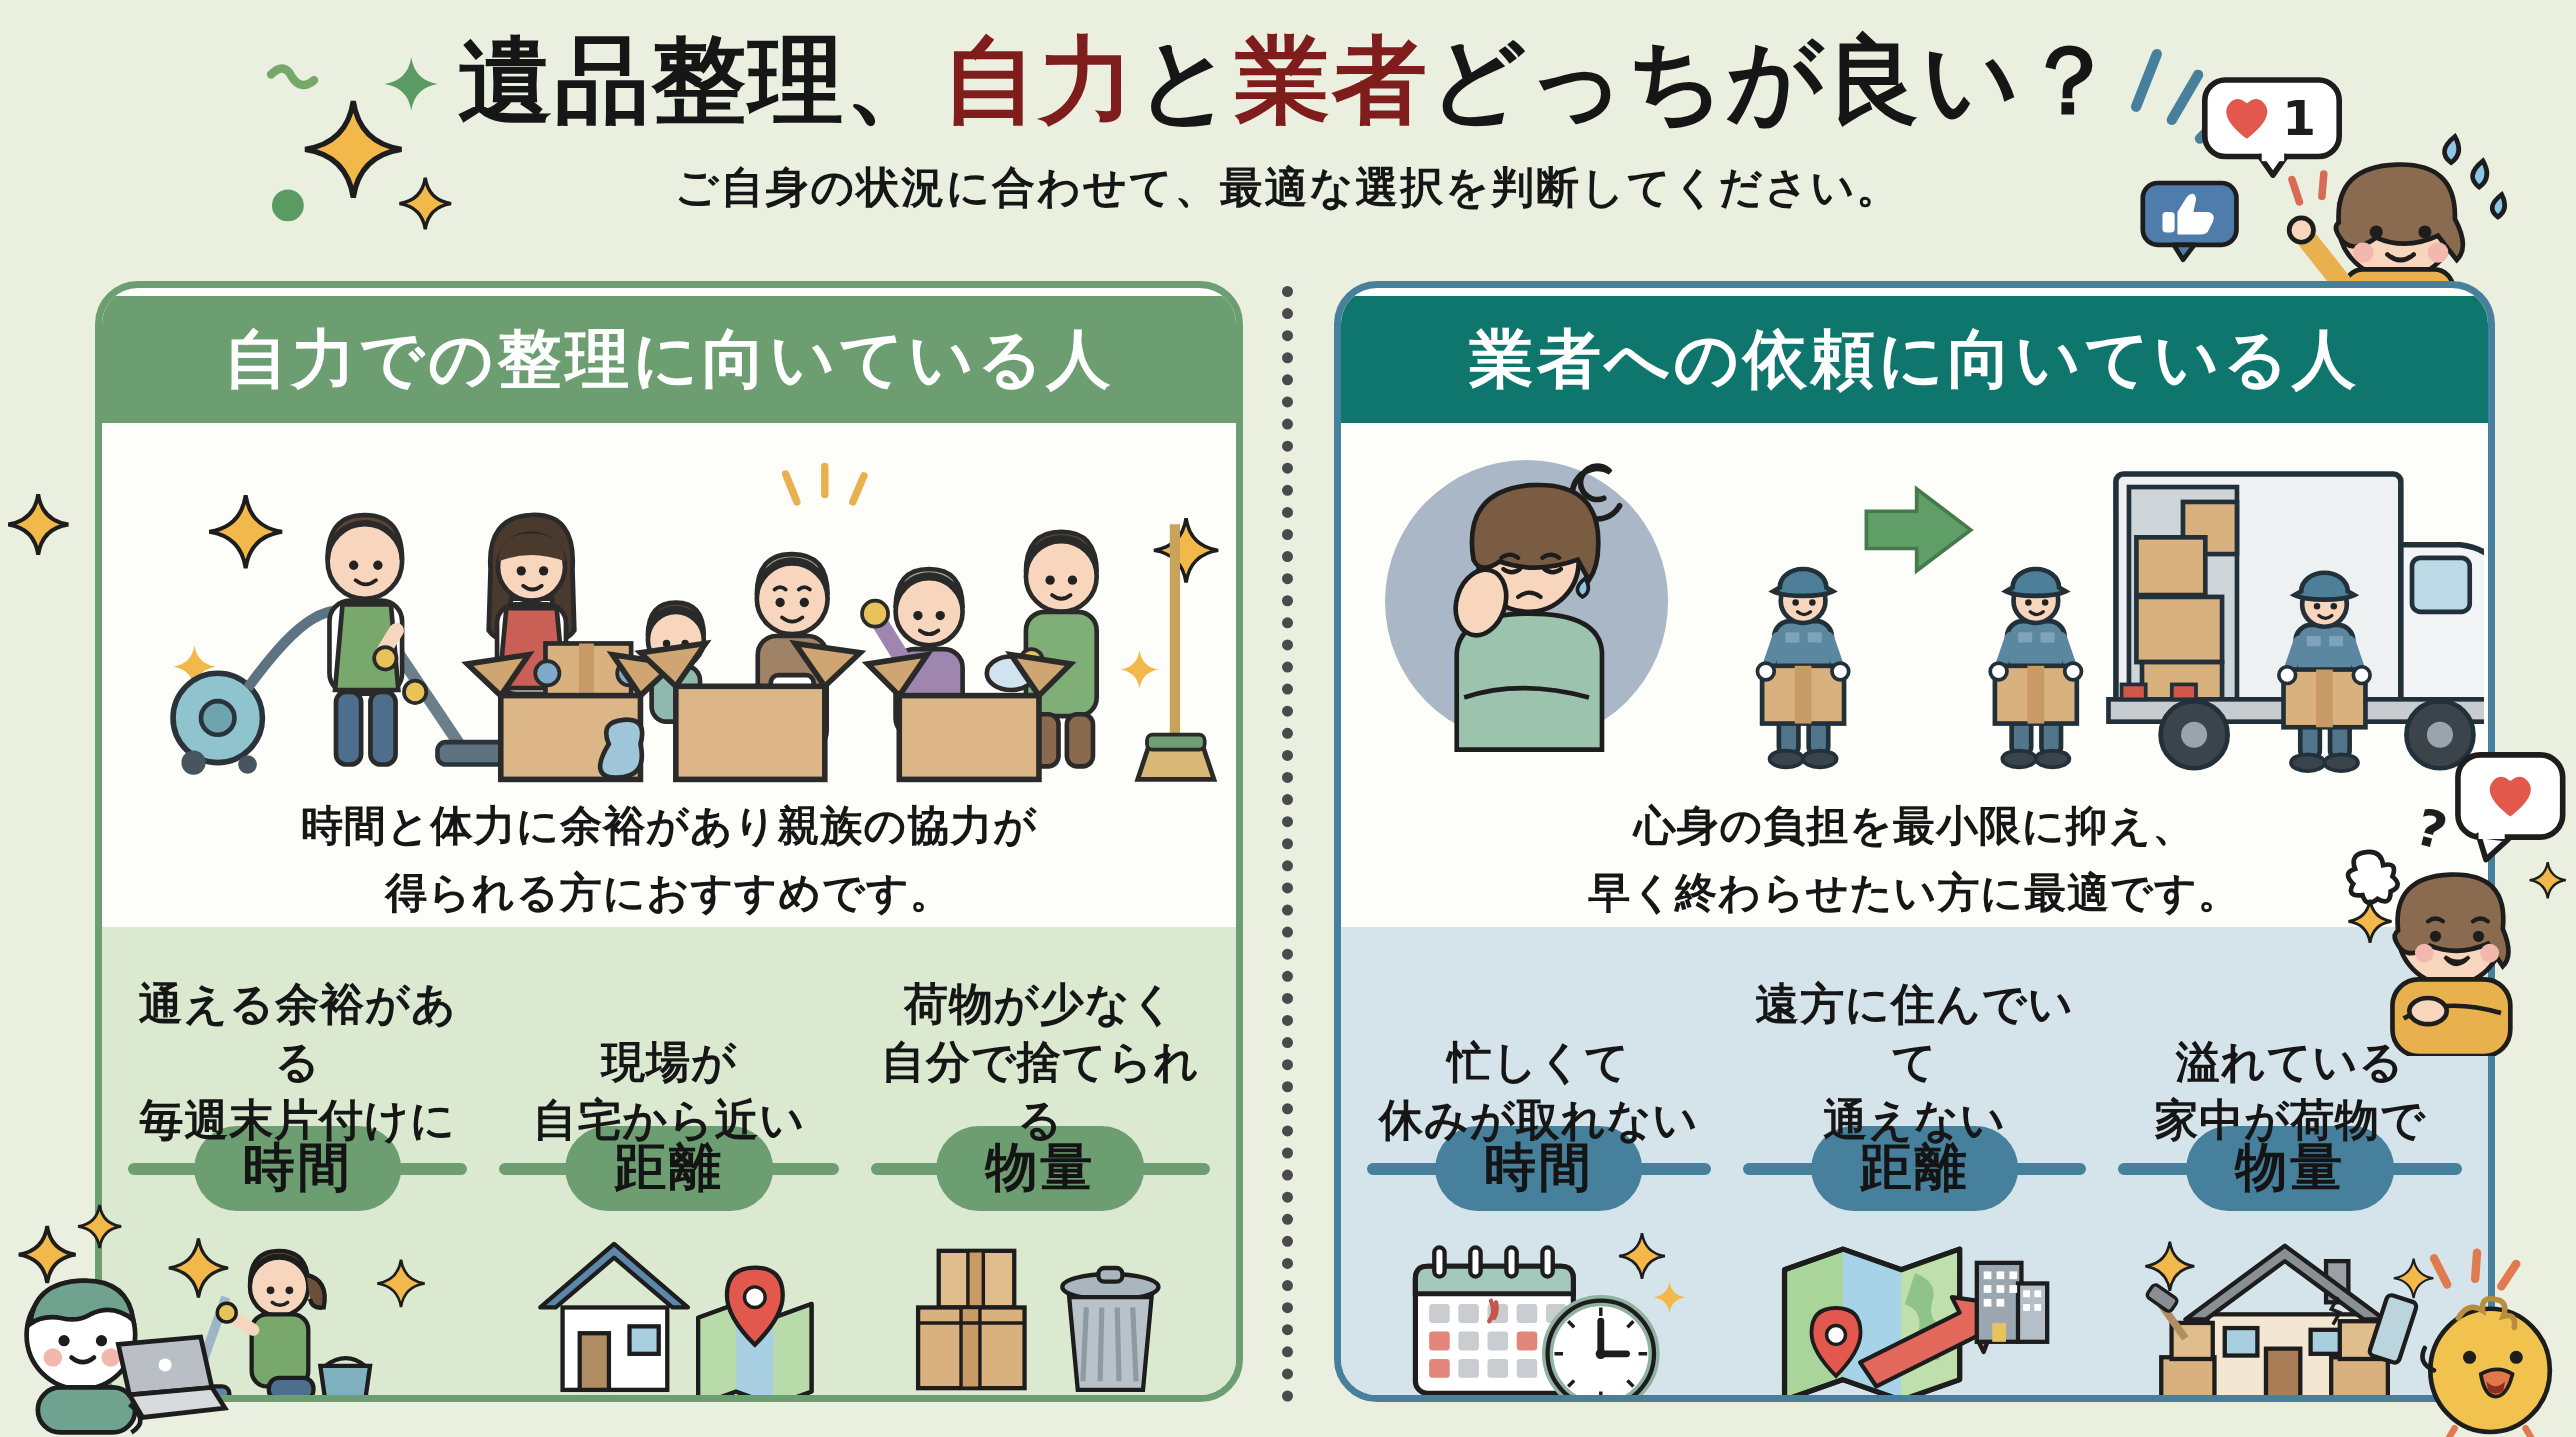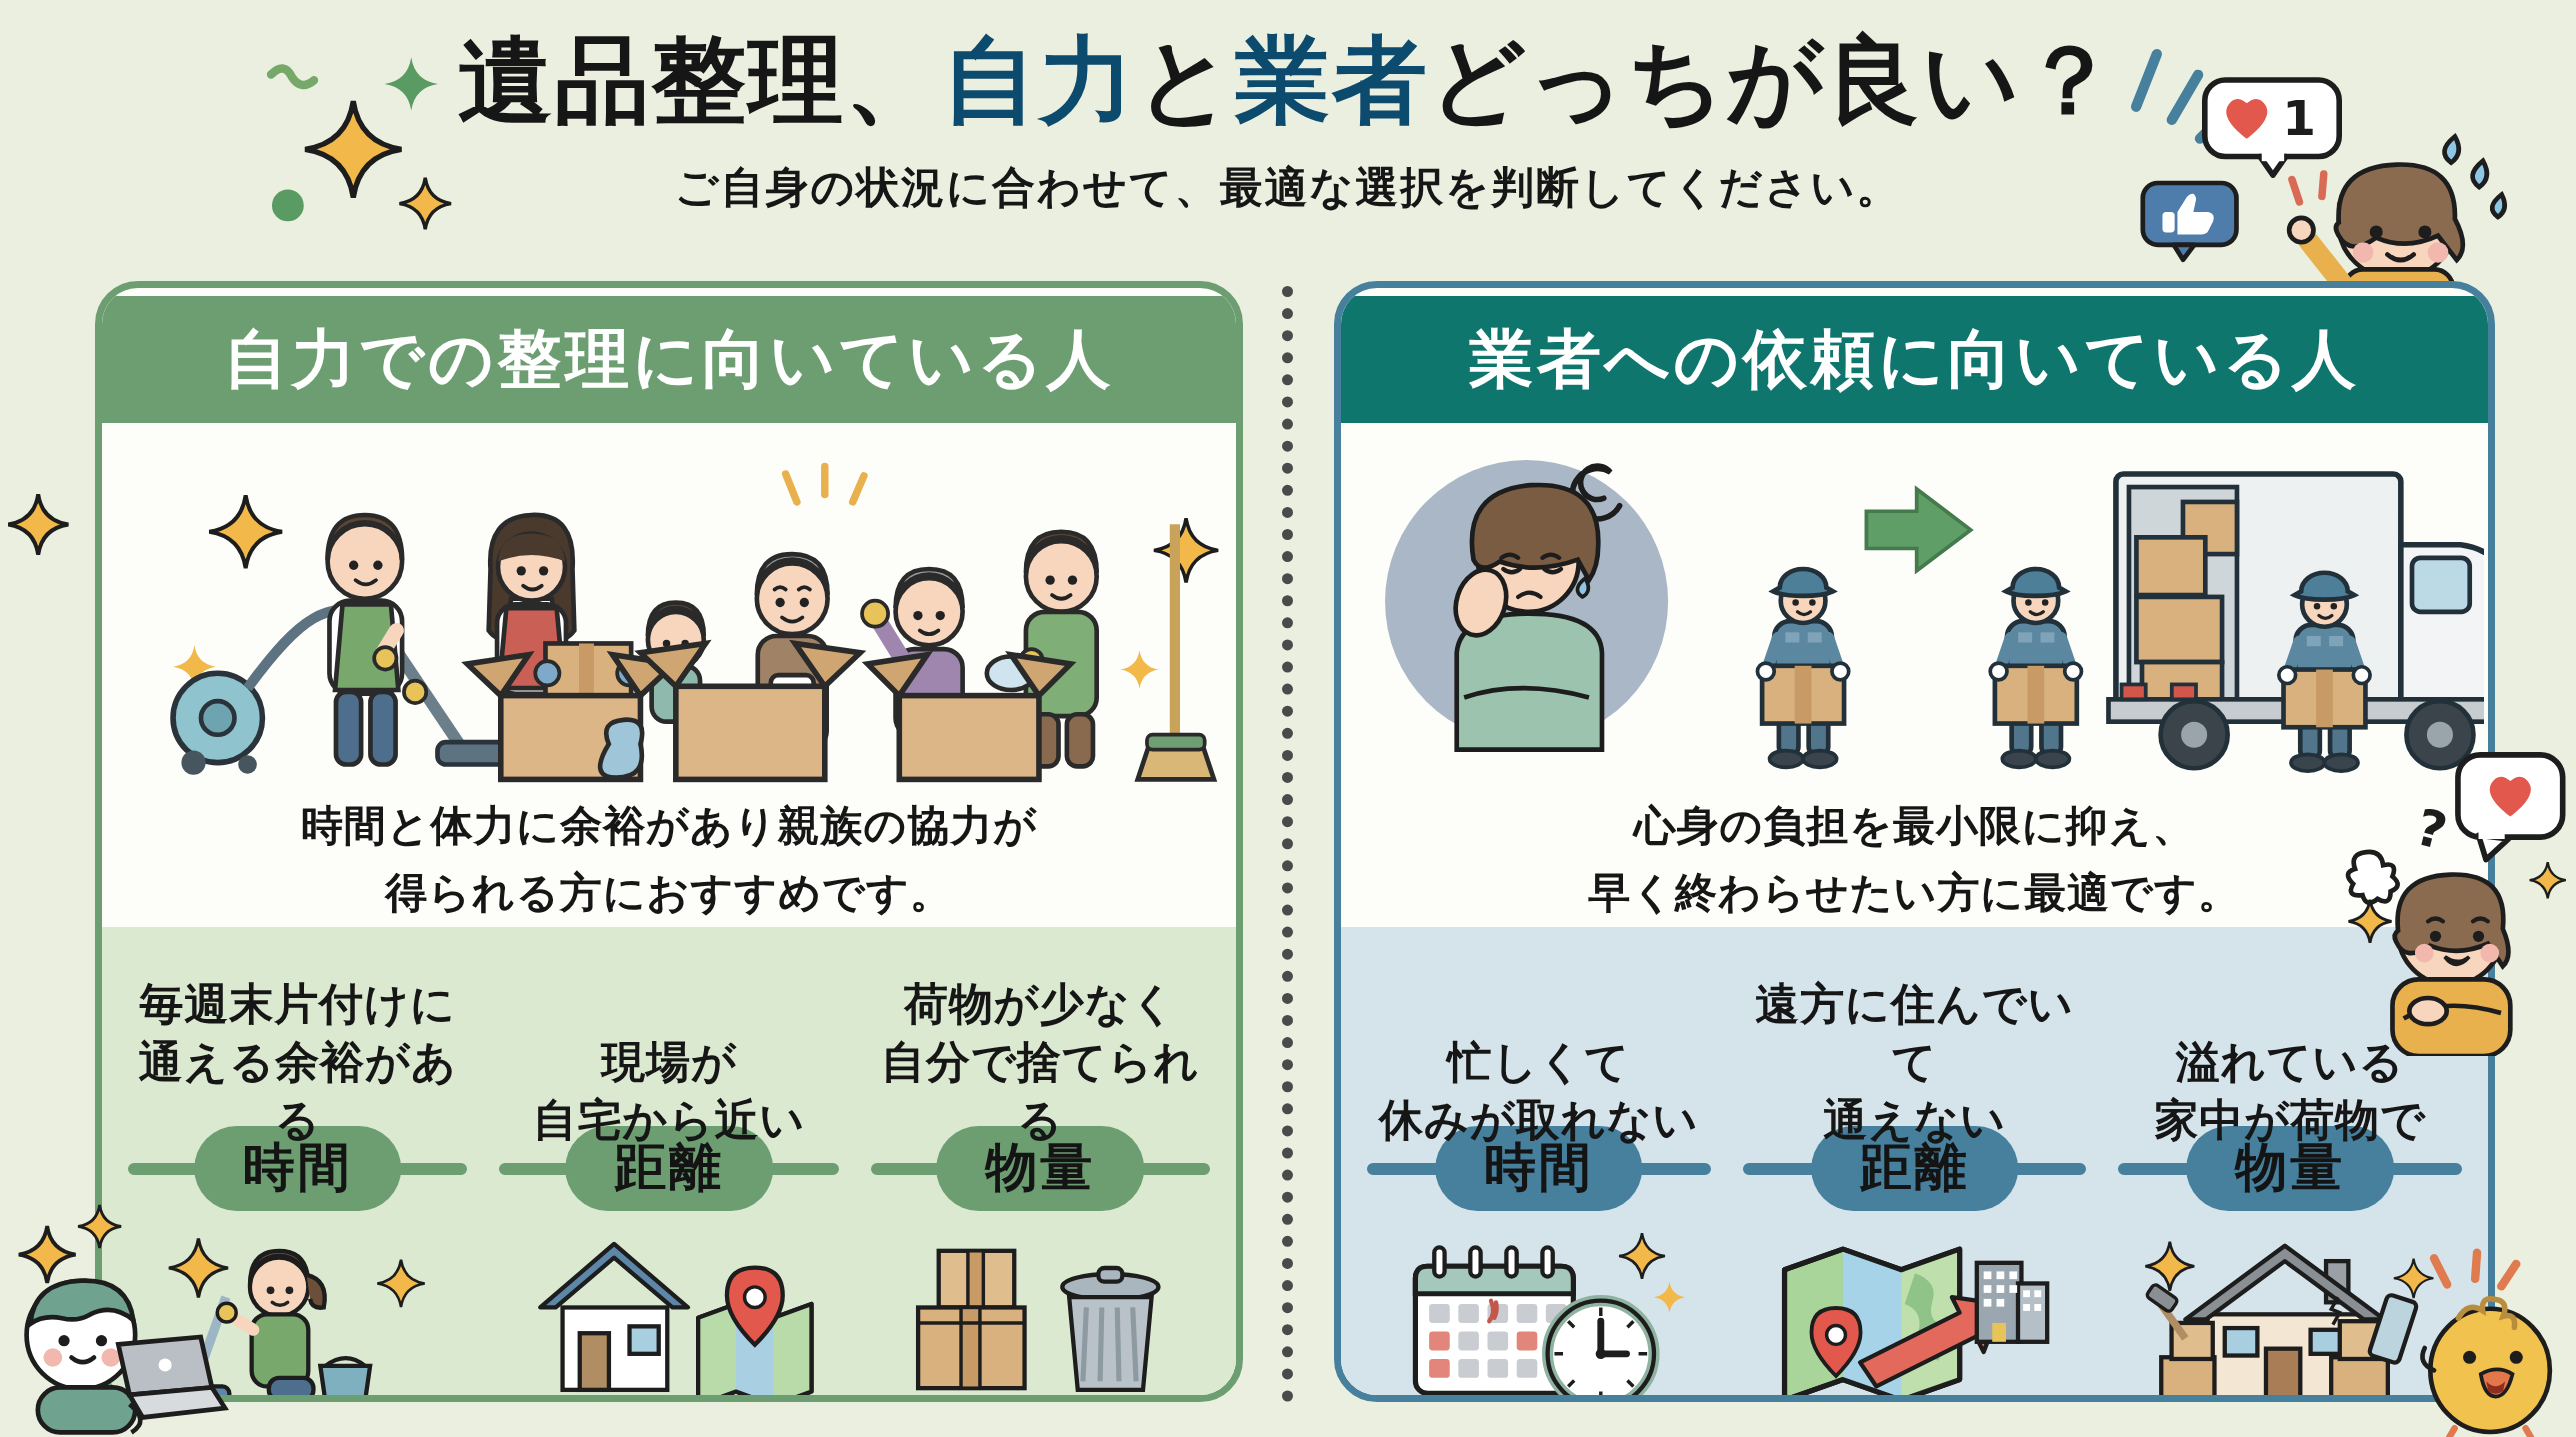--- a/index.html
+++ b/index.html
@@ -9,21 +9,21 @@
     font-family:"DejaVu Sans","Liberation Sans",sans-serif;
     color:#161616;
   }
   svg{display:block}
   
   .title{
     position:absolute;top:28px;left:0;width:100%;text-align:center;
     font-size:95px;font-weight:900;letter-spacing:1.9px;line-height:1.1;
     white-space:nowrap;
   }
-  .title .green{color:#0c4a6e;}
+  .title .green{color:#7f1d1d;}
   .subtitle{
     position:absolute;top:159px;left:0;width:100%;text-align:center;
     font-size:43px;font-weight:900;letter-spacing:1.9px;
   }
   
   .panel{
     position:absolute;top:281px;height:1121px;border-radius:43px;
     background:#fdfdfa;box-sizing:border-box;overflow:hidden;
   }
   .panel.left{left:95px;width:1148px;border:7.5px solid #6d9e72;}
@@ -289,22 +289,22 @@
             <path d="M150 98 q9 7 18 0" stroke="#222" stroke-width="4" fill="none" stroke-linecap="round"></path>
             <rect x="126" y="112" width="66" height="84" rx="18" fill="#79a86d" stroke="#1d1d1d" stroke-width="5"></rect>
             <line x1="128" y1="130" x2="102" y2="114" stroke="#f7d6bd" stroke-width="14" stroke-linecap="round"></line>
             <circle cx="97" cy="110" r="11" fill="#e8c35a" stroke="#1d1d1d" stroke-width="4"></circle>
             <rect x="146" y="186" width="52" height="26" rx="12" fill="#4e6e8e" stroke="#1d1d1d" stroke-width="5"></rect>
             <path d="M206 172 h58 l-8 56 h-42 Z" fill="#7fb0c0" stroke="#1d1d1d" stroke-width="5"></path>
             <path d="M212 172 q24 -18 46 0" stroke="#1d1d1d" stroke-width="5" fill="none"></path>
           </svg>
         </div>
         <div class="caption">
+          <div>通える余裕がある</div>
           <div>毎週末片付けに</div>
-          <div>通える余裕がある</div>
         </div>
       </div>
 
       <div class="card">
         <div class="badge">距離</div>
         <div class="card-icon">
           <svg viewBox="0 0 360 250">
             <path d="M30 104 L116 30 L202 104 L184 104 L116 46 L48 104 Z" fill="#5d87a8" stroke="#1d1d1d" stroke-width="5" stroke-linejoin="round"></path>
             <rect x="56" y="104" width="122" height="96" fill="#ffffff" stroke="#1d1d1d" stroke-width="5"></rect>
             <rect x="76" y="134" width="34" height="66" fill="#b08d62" stroke="#1d1d1d" stroke-width="5"></rect>

